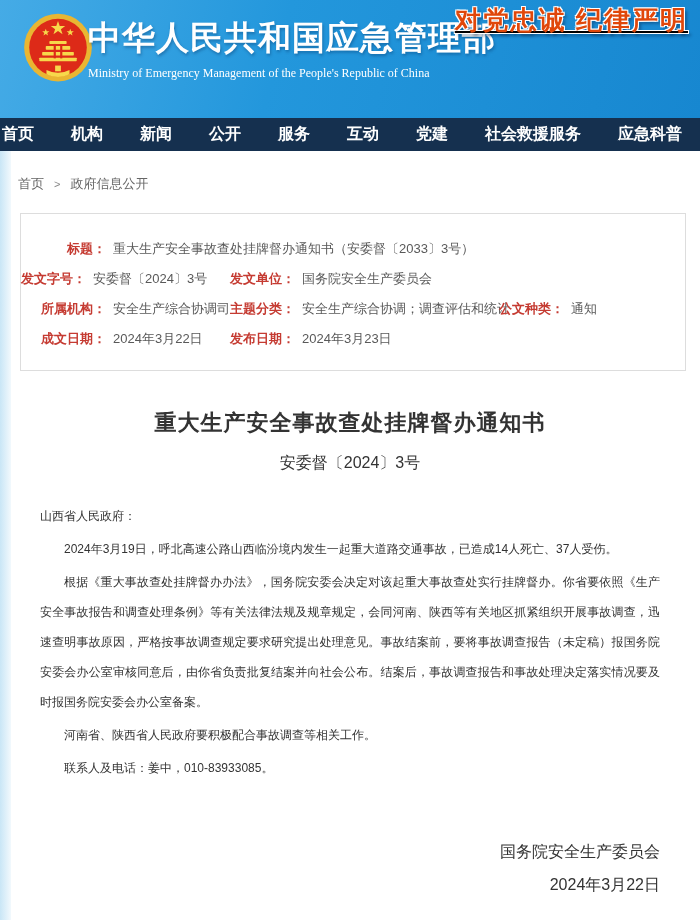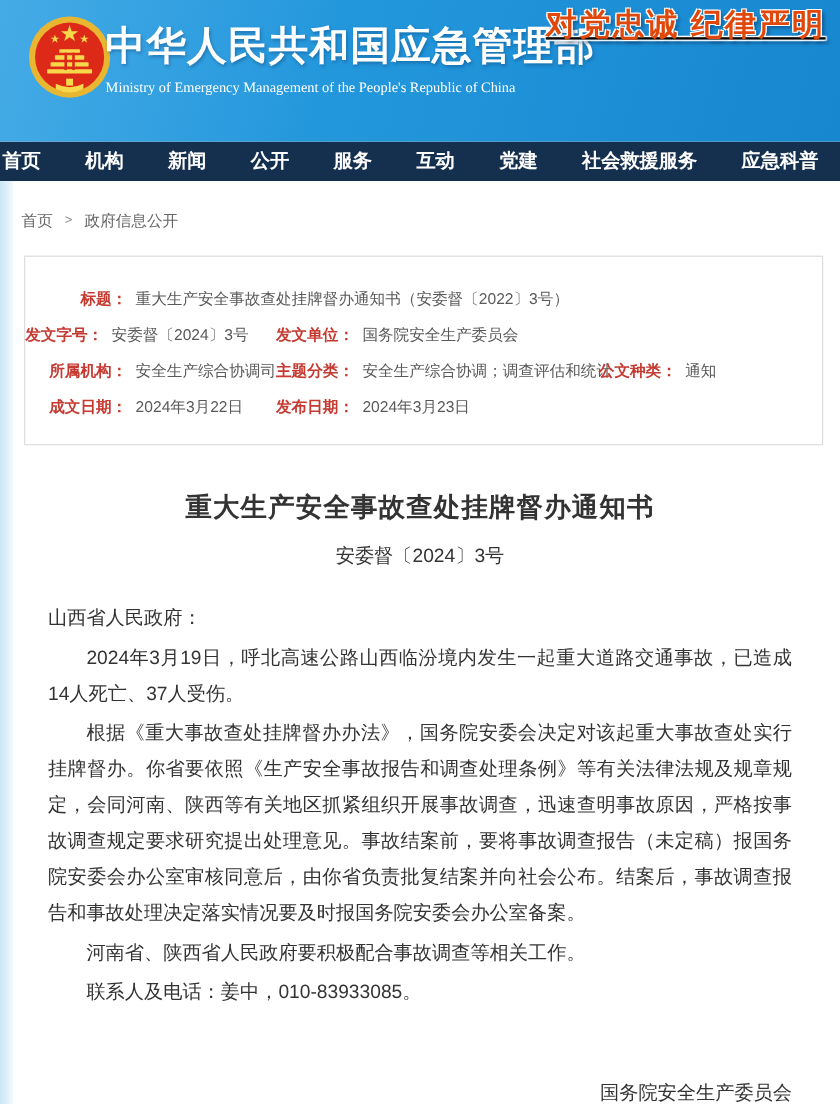--- a/index.html
+++ b/index.html
@@ -62,21 +62,21 @@
   .meta-label.c1 { width:85px; text-align:right; flex-shrink:0; }
   .meta-value { color:#595959; white-space:nowrap; }
 
   
   .doc-title {
     margin-top:37px; text-align:center; font-size:22px; font-weight:bold; color:#333;
     letter-spacing:1px;
   }
   .doc-number { margin-top:15px; text-align:center; font-size:16px; color:#333; }
   .doc-body {
-    margin:27px 40px 0 40px; font-size:16px; color:#333; line-height:30px;
+    margin:27px 40px 0 40px; font-size:12px; color:#333; line-height:30px;
     text-align:justify;
   }
   .doc-body p { margin:0 0 3px 0; }
   .doc-body p.indent { text-indent:2em; }
   .signature { margin:52px 40px 0 0; text-align:right; font-size:16px; color:#333; line-height:33px; }
 </style>
 </head>
 <body>
 
 <div class="page">
@@ -124,21 +124,21 @@
     <div class="breadcrumb">
       <span class="crumb">首页</span>
       <span class="crumb-sep">&gt;</span>
       <span class="crumb">政府信息公开</span>
     </div>
 
     <div class="meta-box">
       <div class="meta-row single">
         <div class="meta-cell">
           <span class="meta-label c1">标题：</span>
-          <span class="meta-value">重大生产安全事故查处挂牌督办通知书（安委督〔2022〕3号）</span>
+          <span class="meta-value">重大生产安全事故查处挂牌督办通知书（安委督〔2033〕3号）</span>
         </div>
       </div>
       <div class="meta-row">
         <div class="meta-cell">
           <span class="meta-label">发文字号：</span>
           <span class="meta-value">安委督〔2024〕3号</span>
         </div>
         <div class="meta-cell">
           <span class="meta-label">发文单位：</span>
           <span class="meta-value">国务院安全生产委员会</span>

